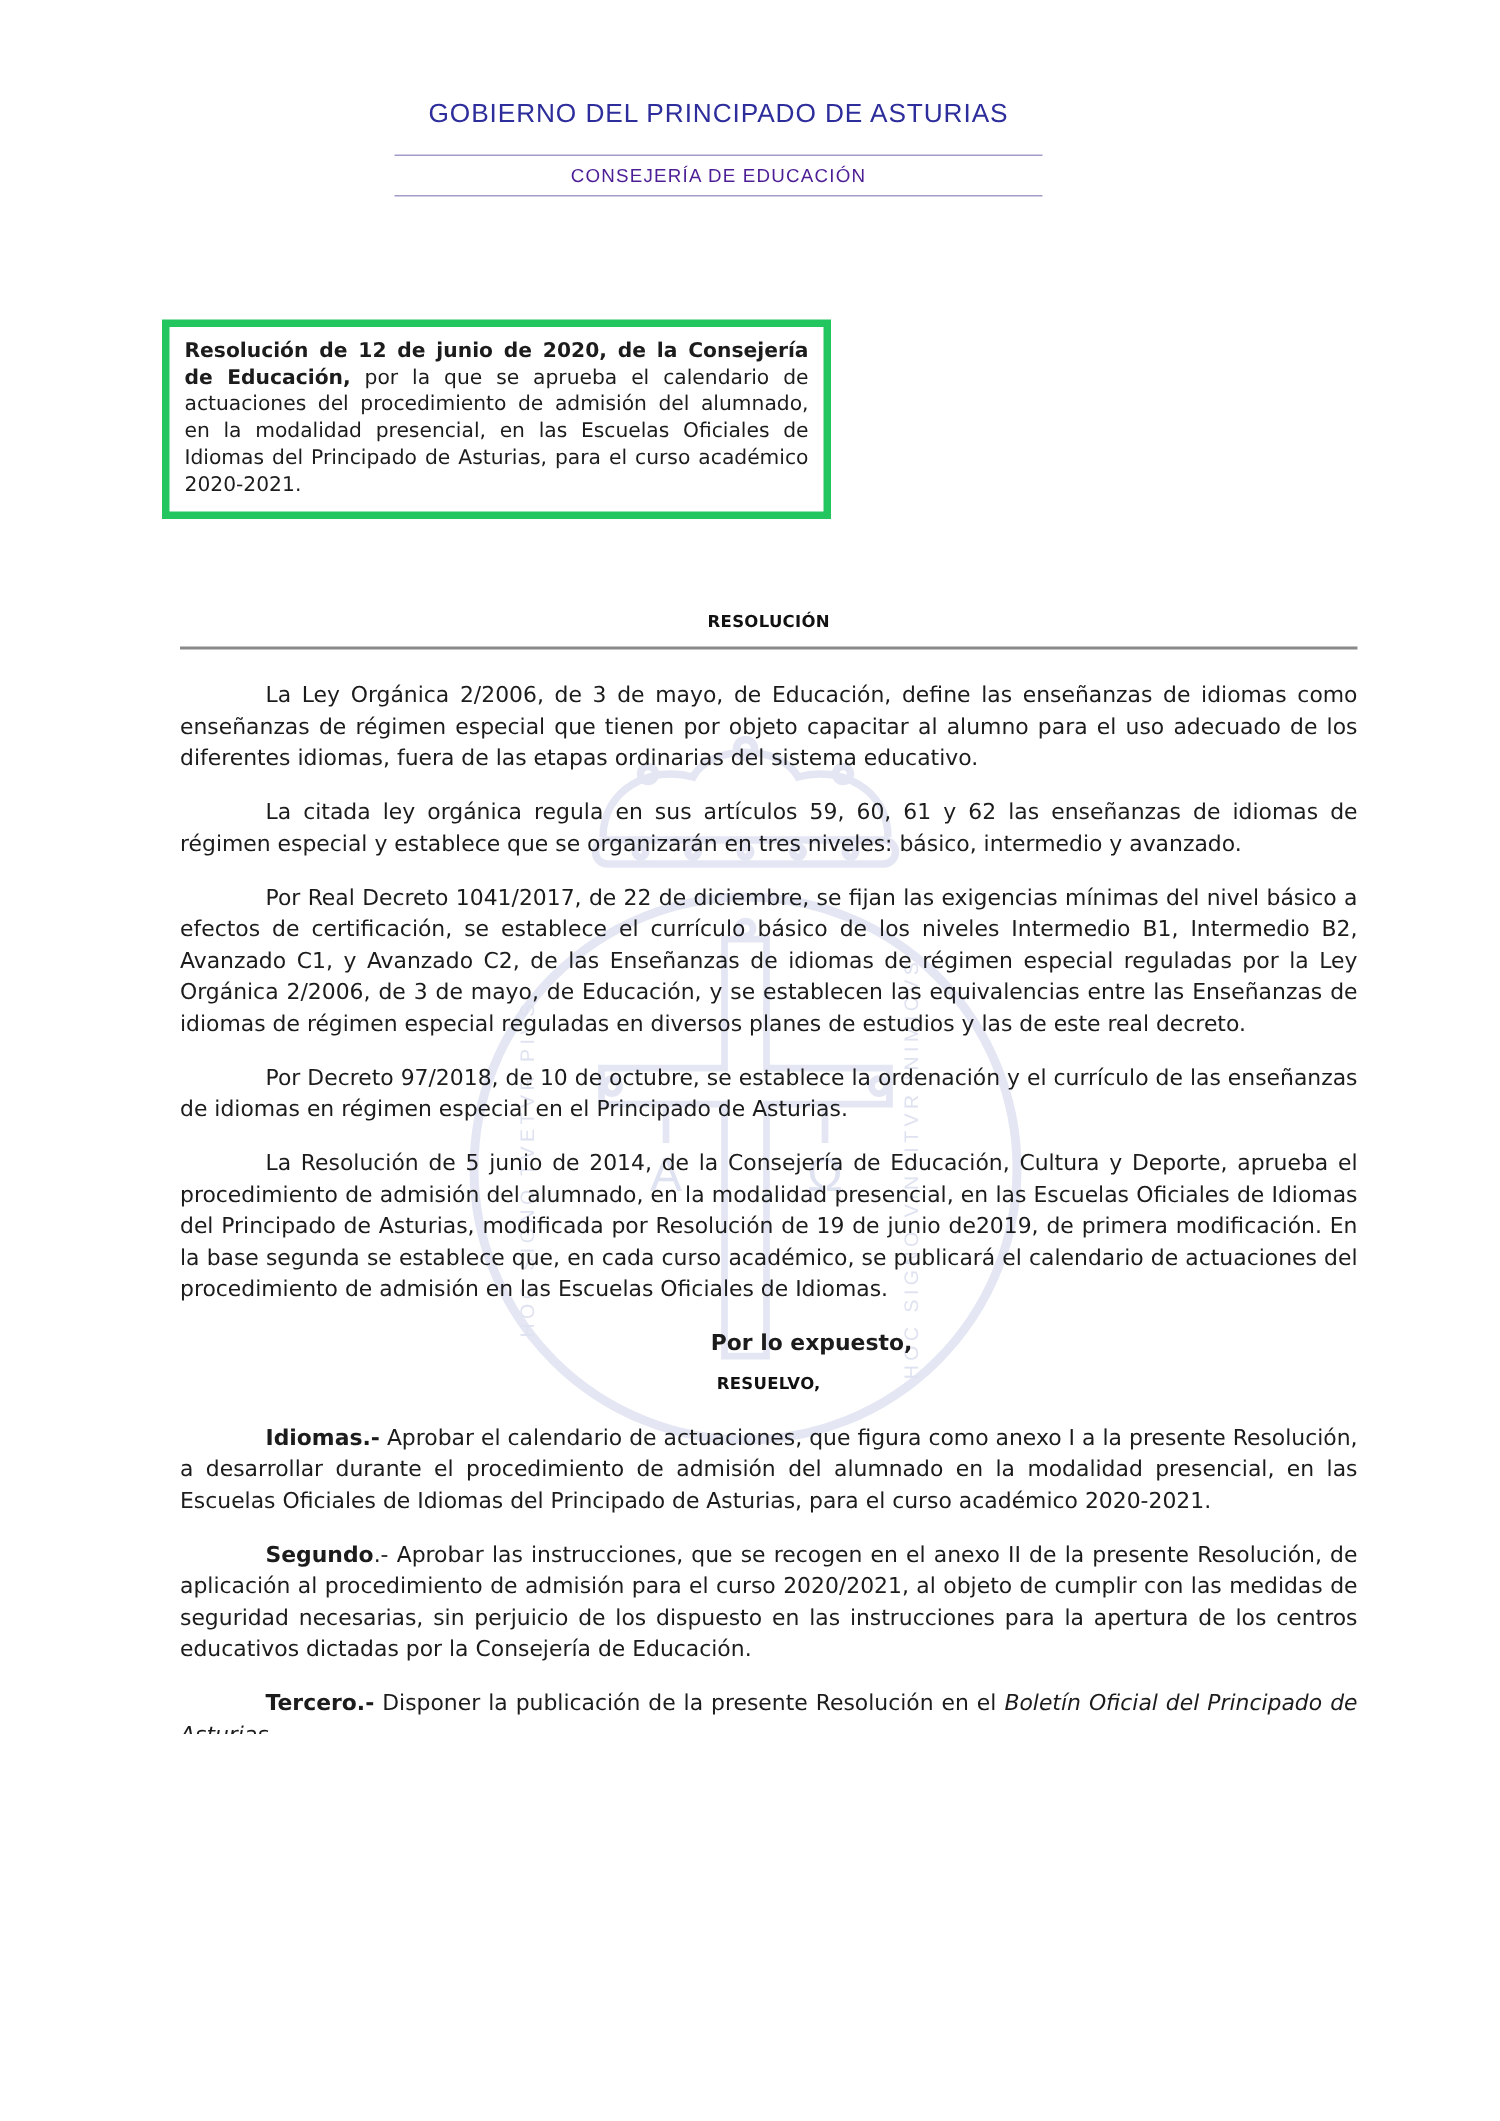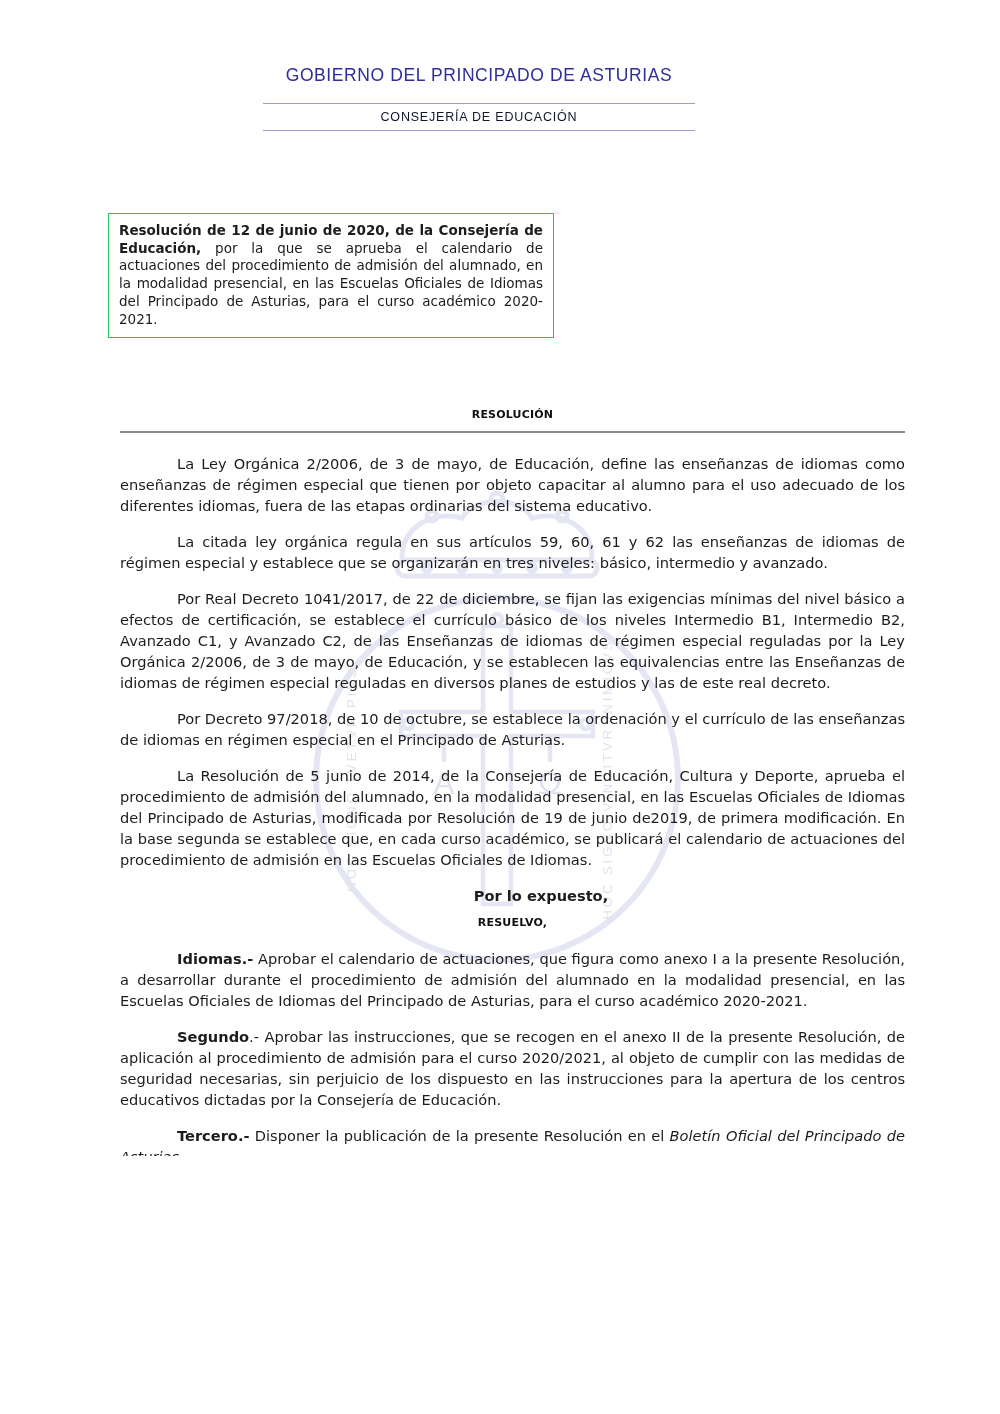--- a/index.html
+++ b/index.html
@@ -11,28 +11,28 @@
   
   .letterhead { position:absolute; top:0; left:0; width:958px; text-align:center; z-index:2; }
   .gov-title {
     margin-top:64px; font-family:"Liberation Sans", sans-serif;
     font-size:17.5px; line-height:22px; letter-spacing:0.6px;
     color:#2d2d9b; font-weight:500;
   }
   .dept-rule { width:432px; margin:17px auto 0; border:none; border-top:1px solid #a39bc9; height:0; }
   .dept-title {
     margin:5px auto 0; font-family:"Liberation Sans", sans-serif;
-    font-size:12.5px; line-height:16px; letter-spacing:0.8px; color:#0f172a;
+    font-size:12.5px; line-height:16px; letter-spacing:0.8px; color:#4c1d95;
   }
   .dept-rule.bottom { margin-top:5px; }
 
   
   .summary-box {
     position:absolute; left:108px; top:213px; width:446px; box-sizing:border-box;
-    border:1px solid #22c55e; padding:8px 10px 9px; background:#ffffff; z-index:2;
+    border:5px solid #22c55e; padding:8px 10px 9px; background:#ffffff; z-index:2;
   }
   .summary-box p {
     margin:0; font-size:13.5px; line-height:17.7px; text-align:justify; color:#1c1c1c;
   }
   .summary-box strong { font-weight:bold; }
 
   
   .watermark { position:absolute; left:312px; top:486px; width:370px; height:480px; z-index:1; }
   .watermark svg text {
     font-family:"Liberation Sans", sans-serif; fill:#dfe2f0;

